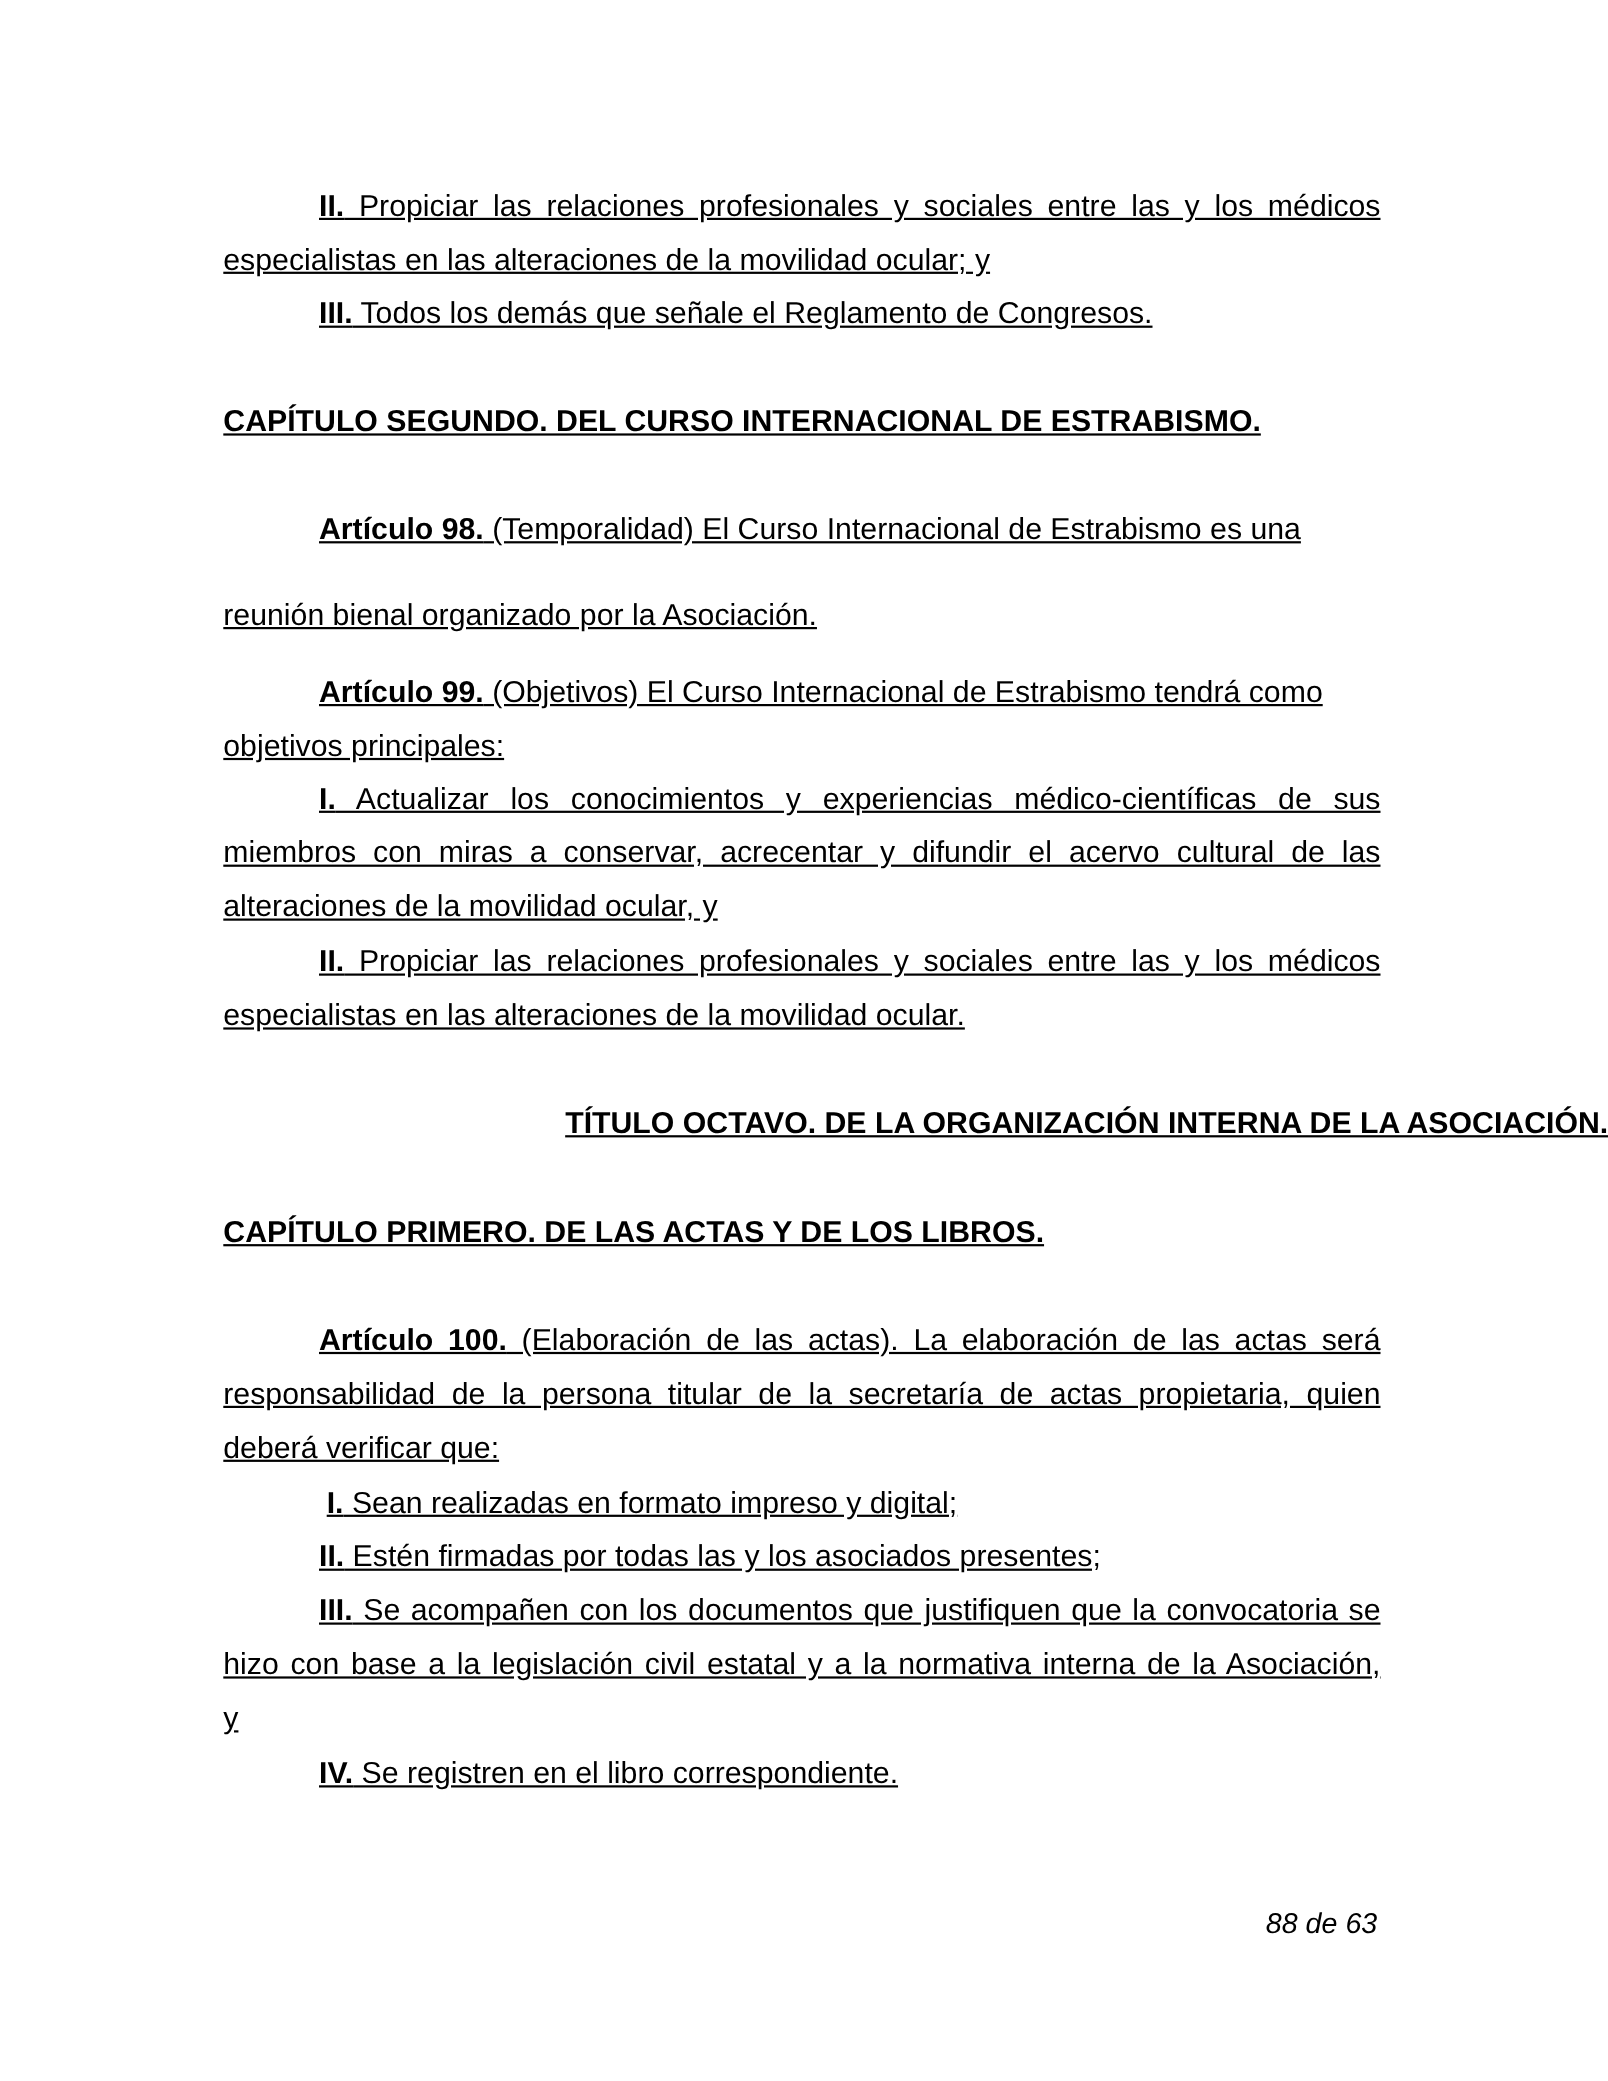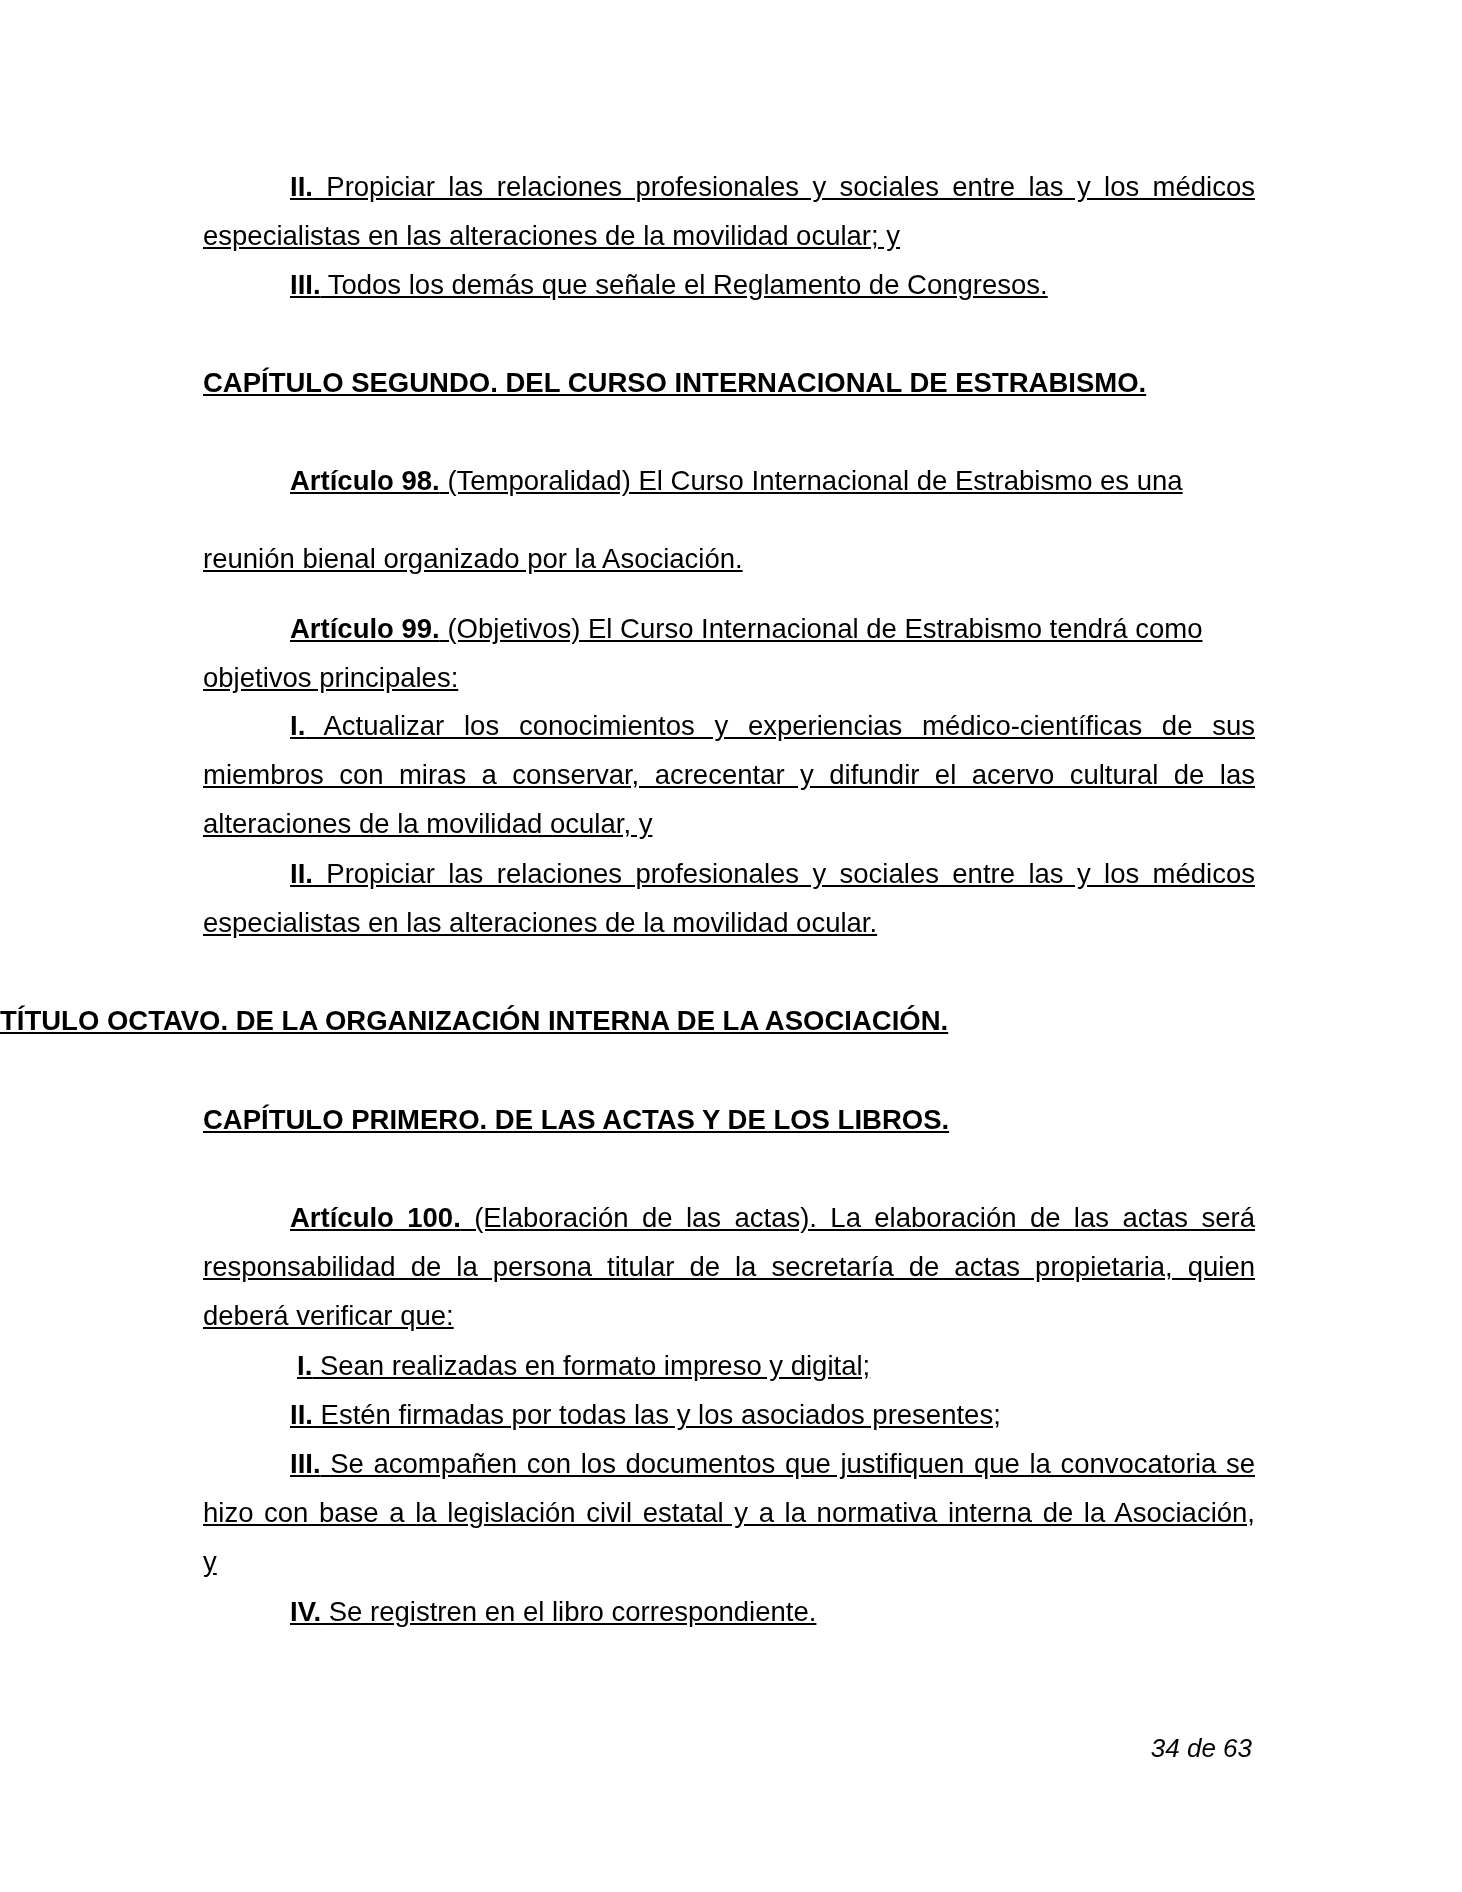--- a/index.html
+++ b/index.html
@@ -6,21 +6,21 @@
   body { width: 1462px; height: 1892px; position: relative; overflow: hidden;
          font-family: "Liberation Sans", sans-serif; color: #000; }
   .page { position: absolute; left: 0; top: 0; width: 1462px; height: 1892px; background: #fff; }
   .line { position: absolute; left: 203px; width: 1052px; font-size: 27.5px; line-height: 34px;
           white-space: nowrap; text-decoration: underline; }
   .ind { left: 290px; width: 965px; }
   .ind2 { left: 297px; width: 958px; }
   .just { text-align: justify; text-align-last: justify; }
   b, .bold { font-weight: bold; }
   .heading { font-weight: bold; font-size: 27.5px; }
-  .center { left: 0; width: 1462px; text-align: left; }
+  .center { left: 0; width: 1462px; text-align: right; }
   .pagenum { position: absolute; right: 210px; top: 1733px; font-style: italic; font-size: 26px; }
 </style>
 </head>
 <body>
 
 <div class="page">
 
   <div class="line ind just" style="top:170px"><b>II.</b><span> Propiciar las relaciones profesionales y sociales entre las y los médicos</span></div>
   <div class="line" style="top:219px"><span>especialistas en las alteraciones de la movilidad ocular; y</span></div>
   <div class="line ind" style="top:268px"><b>III.</b><span> Todos los demás que señale el Reglamento de Congresos.</span></div>
@@ -45,14 +45,14 @@
   <div class="line ind just" style="top:1201px"><b>Artículo 100.</b><span> (Elaboración de las actas). La elaboración de las actas será</span></div>
   <div class="line just" style="top:1250px"><span>responsabilidad de la persona titular de la secretaría de actas propietaria, quien</span></div>
   <div class="line" style="top:1299px"><span>deberá verificar que:</span></div>
   <div class="line ind2" style="top:1349px"><b>I.</b><span> Sean realizadas en formato impreso y digital;</span></div>
   <div class="line ind" style="top:1398px"><b>II.</b><span> Estén firmadas por todas las y los asociados presentes;</span></div>
   <div class="line ind just" style="top:1447px"><b>III.</b><span> Se acompañen con los documentos que justifiquen que la convocatoria se</span></div>
   <div class="line just" style="top:1496px"><span>hizo con base a la legislación civil estatal y a la normativa interna de la Asociación,</span></div>
   <div class="line" style="top:1545px"><span>y</span></div>
   <div class="line ind" style="top:1595px"><b>IV.</b><span> Se registren en el libro correspondiente.</span></div>
 
-  <div class="pagenum">34 de 63</div>
+  <div class="pagenum">88 de 63</div>
 </div>
 
 </body></html>

